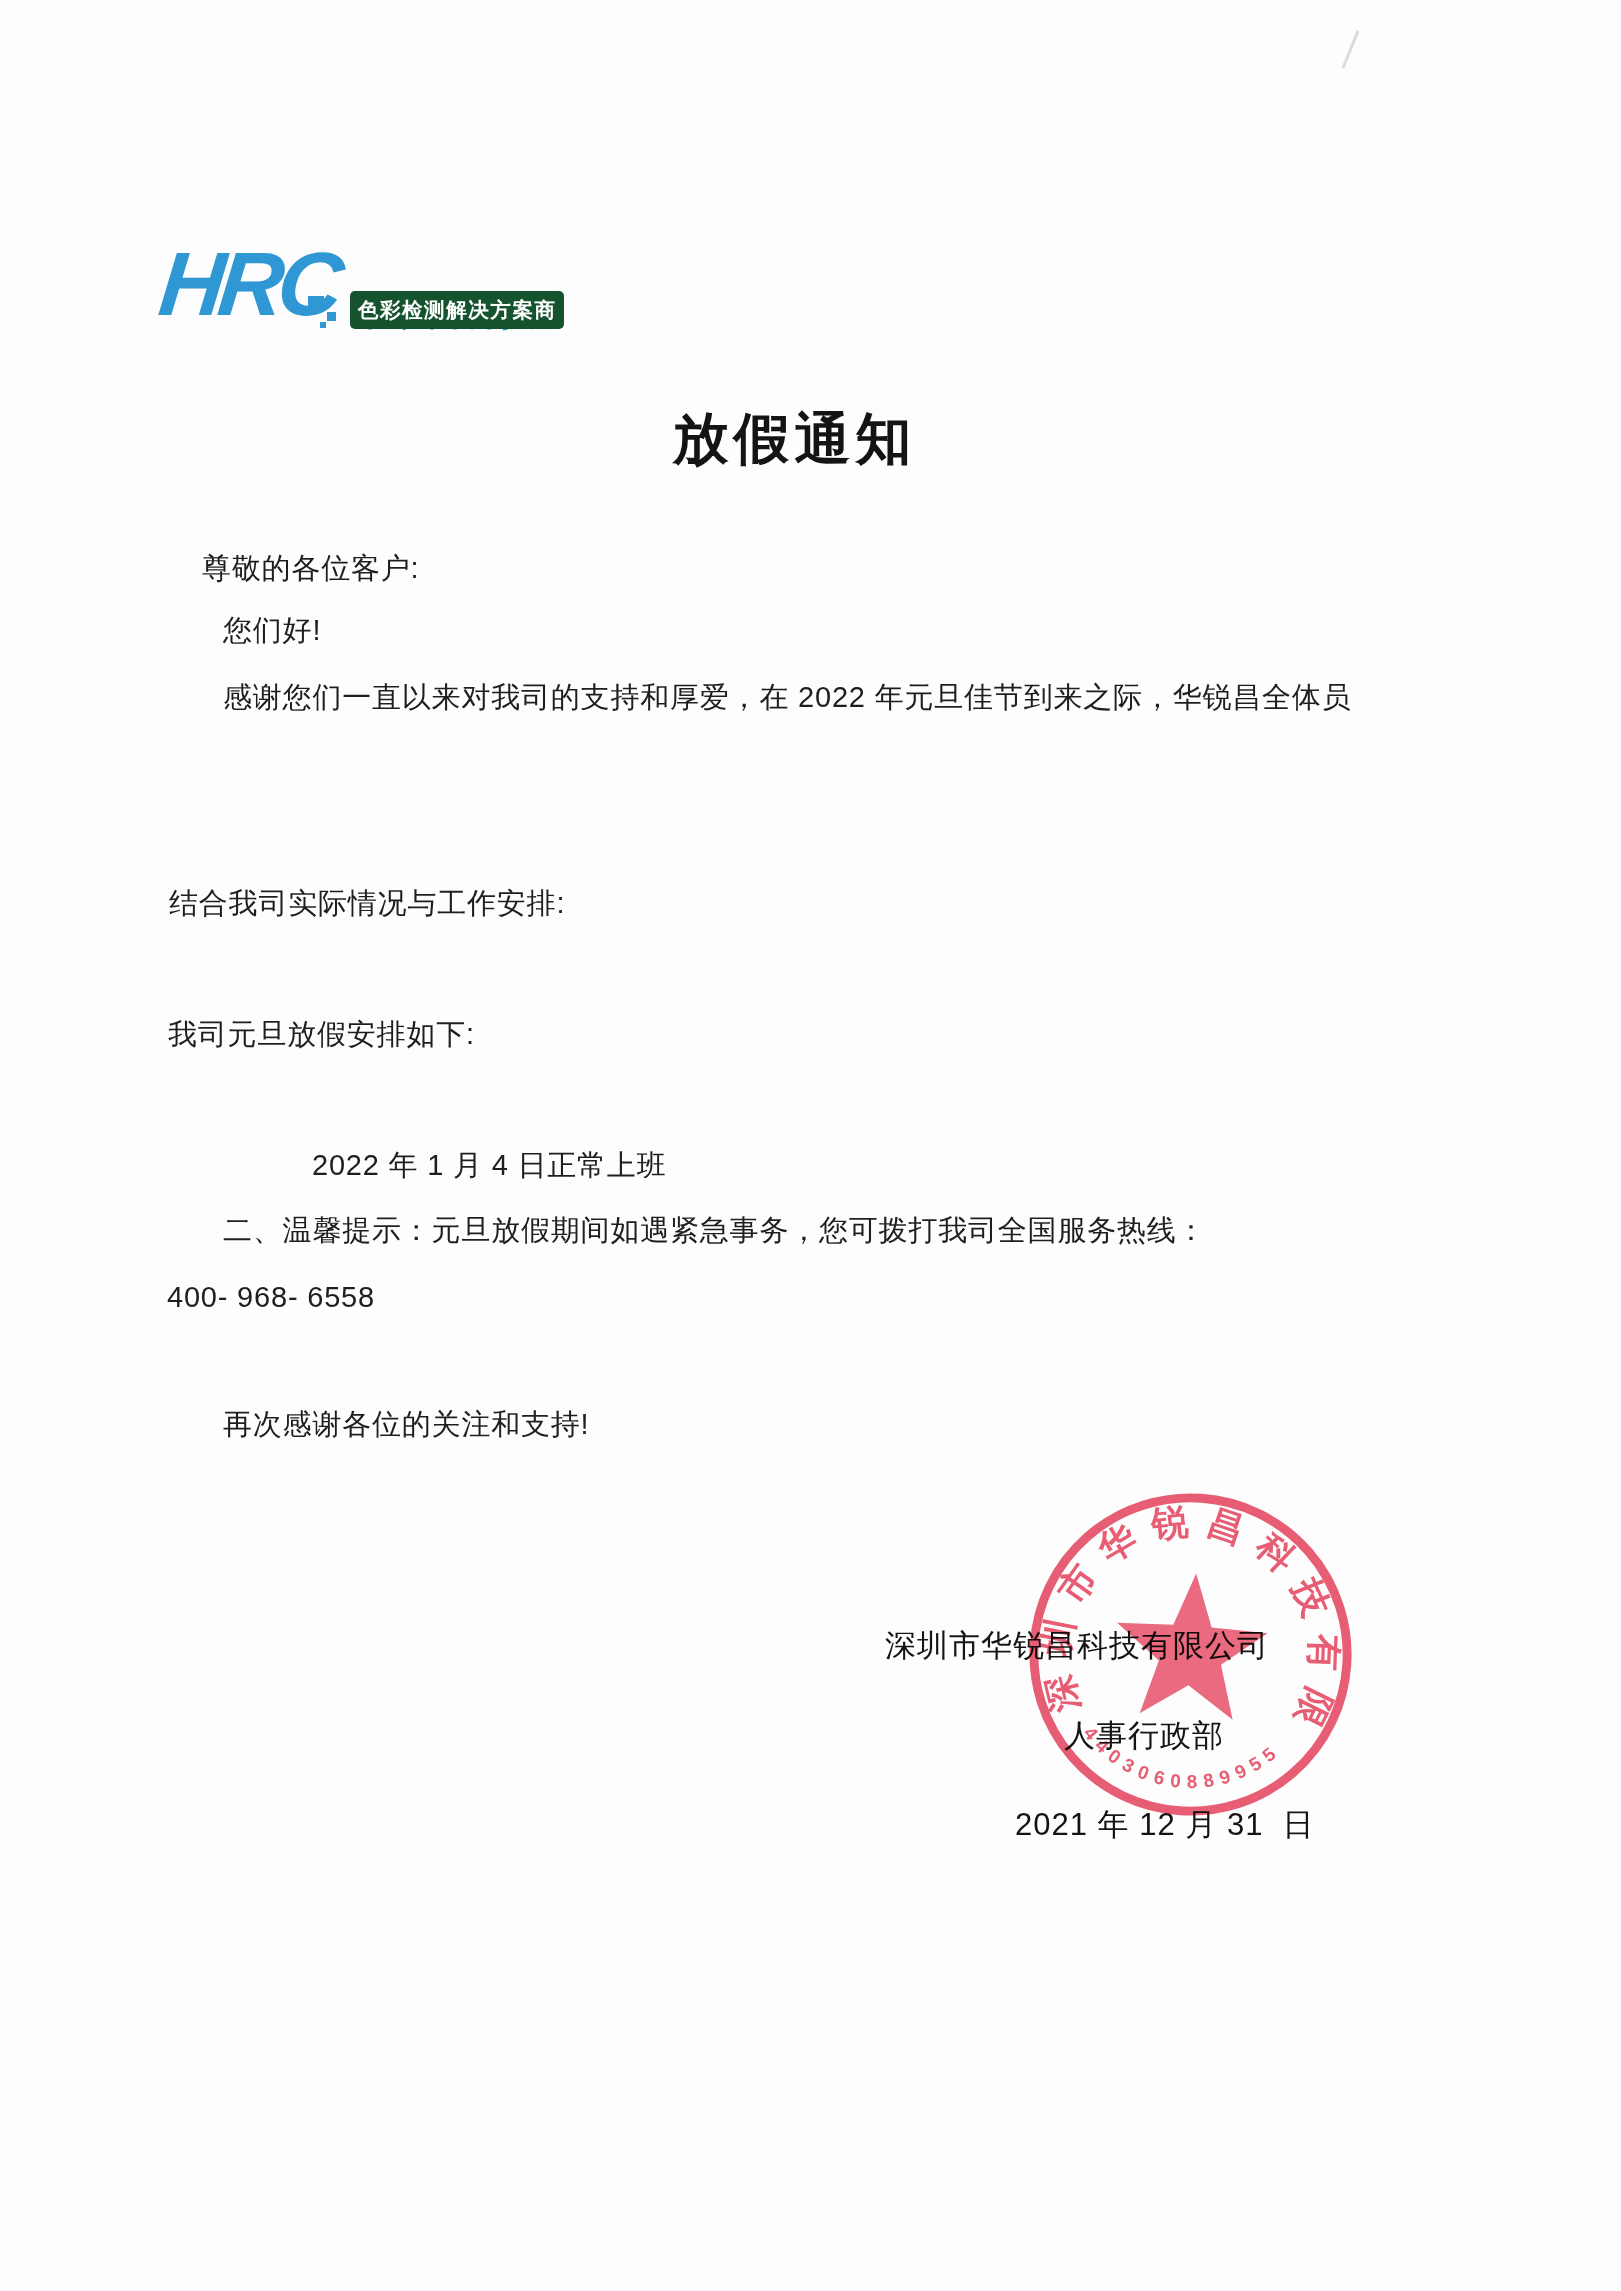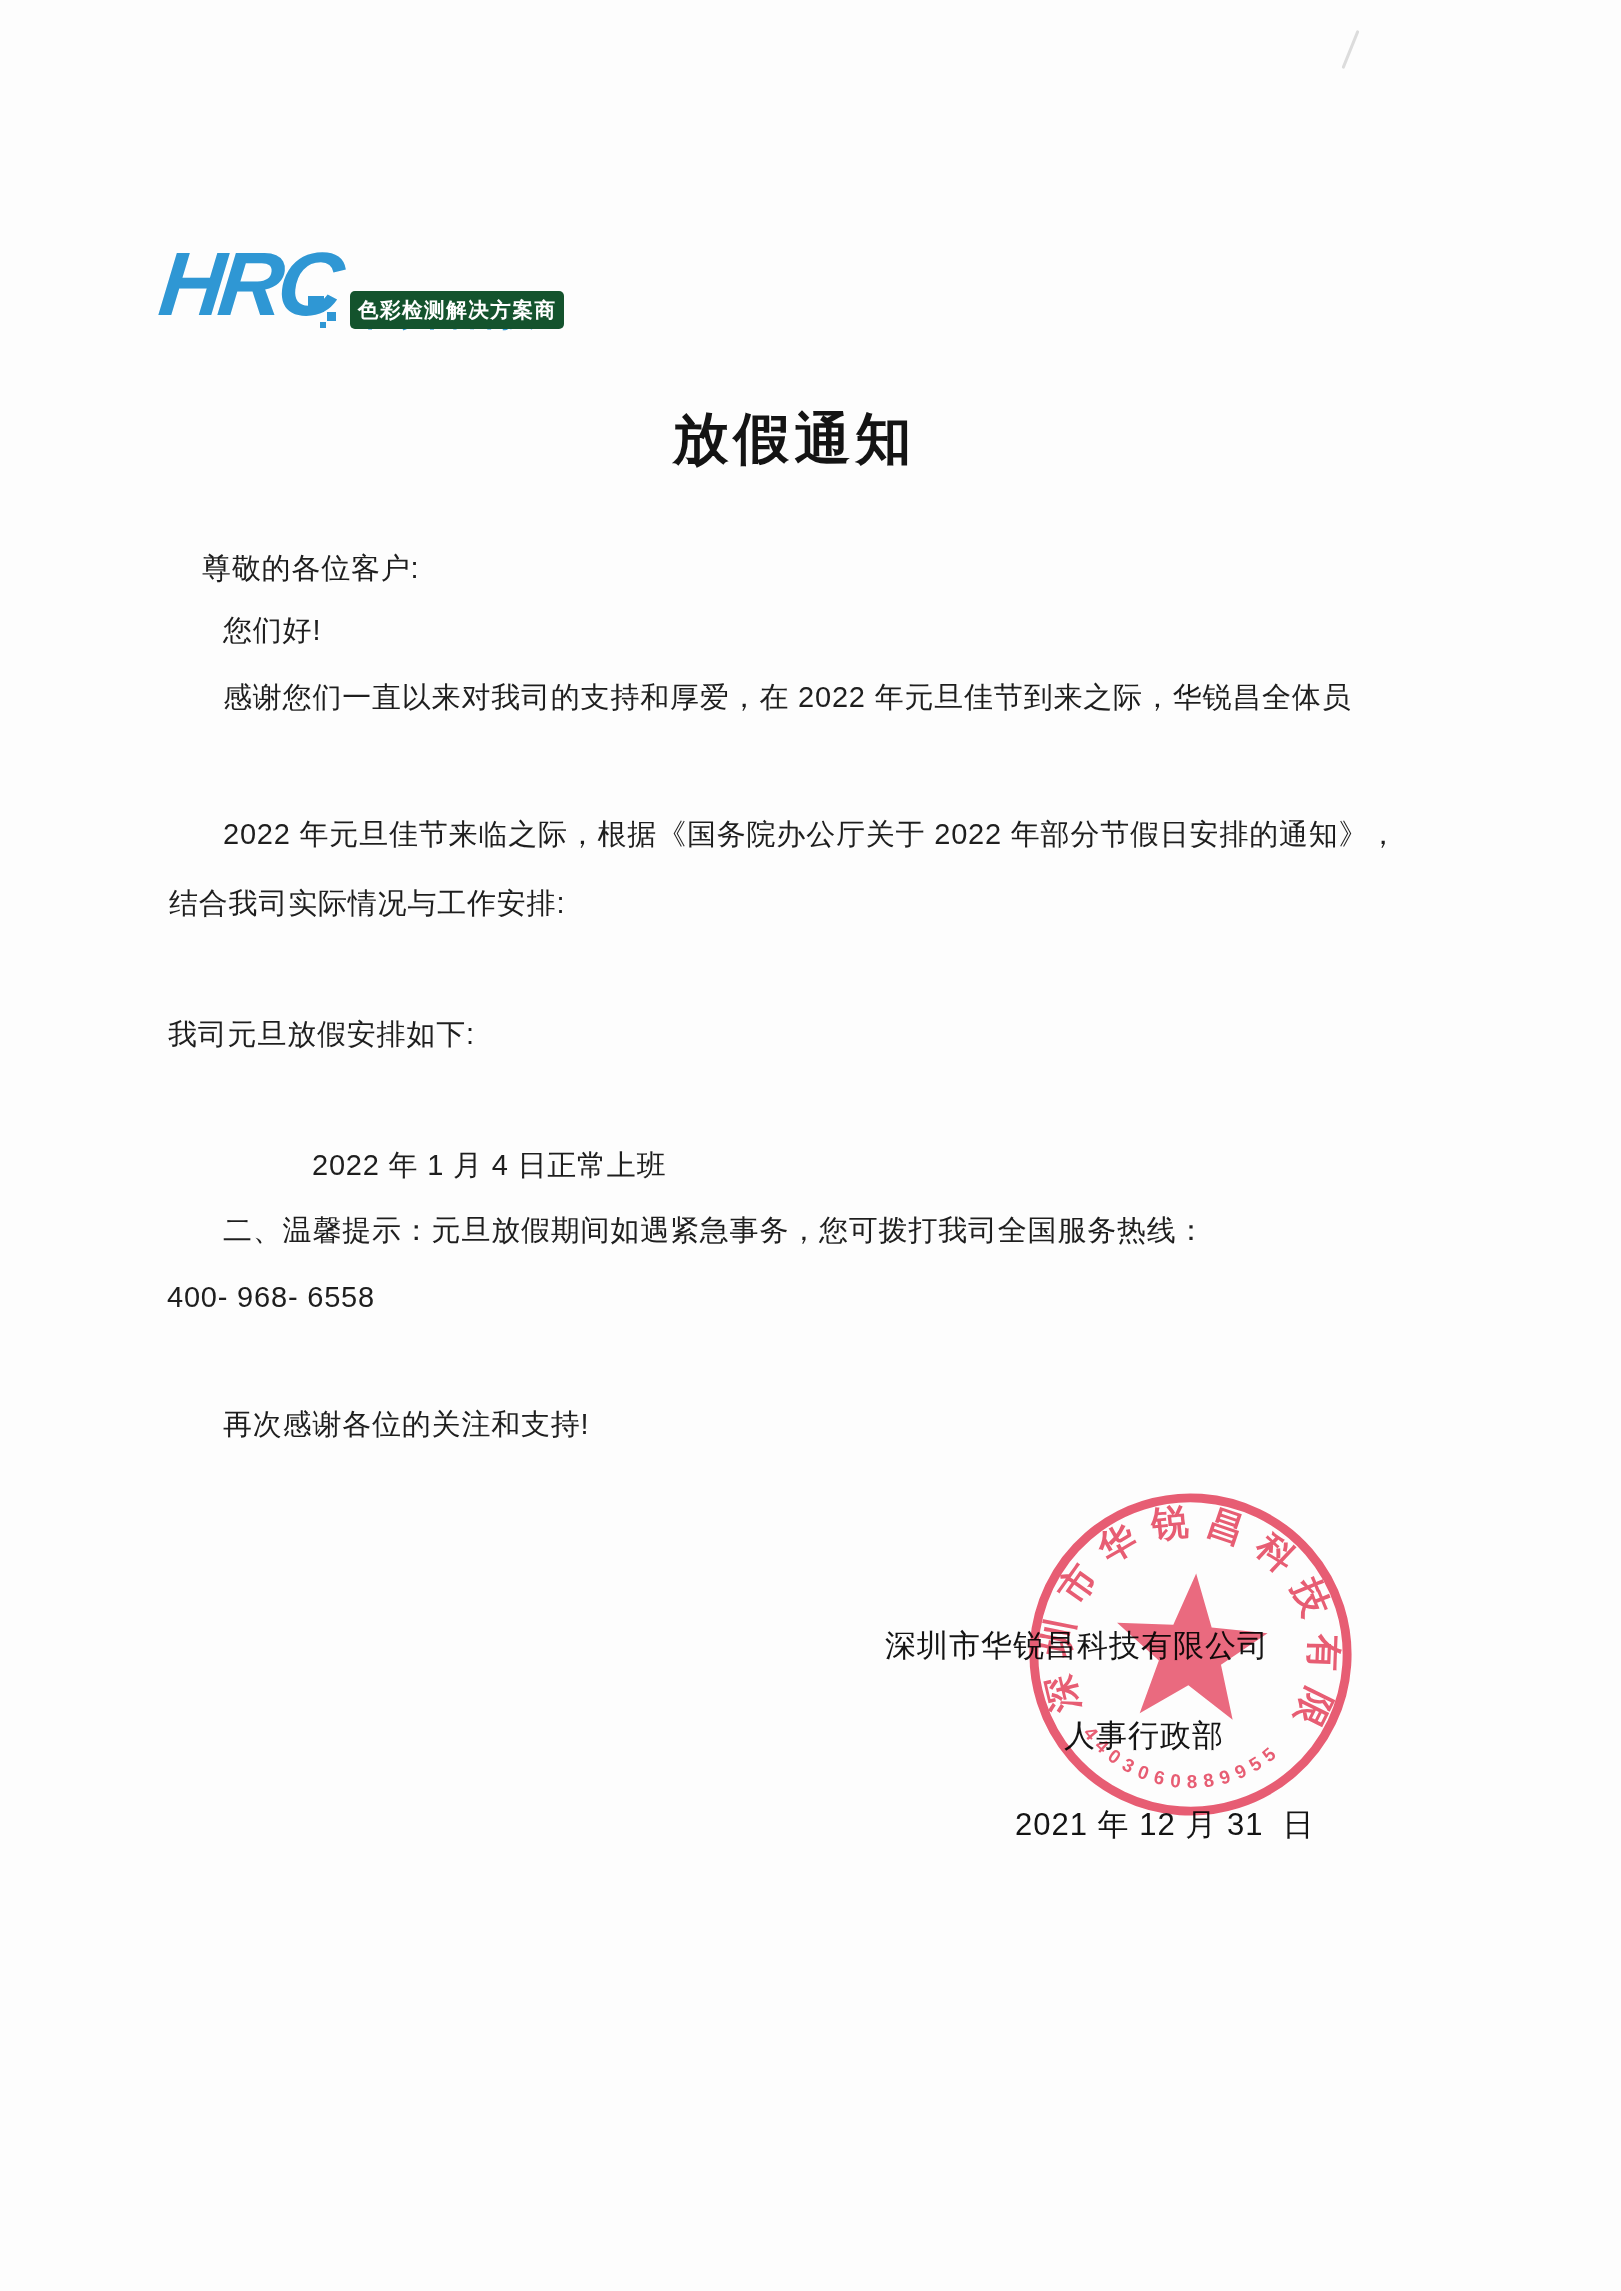--- a/index.html
+++ b/index.html
@@ -91,21 +91,20 @@
   <span class="pdot pd2"></span>
   <span class="pdot pd3"></span>
   <div class="logo-cn">华锐昌科技</div>
   <div class="logo-tagline">色彩检测解决方案商</div>
 
   <div class="doc-title">放假通知</div>
 
   <div class="bline ln1">尊敬的各位客户:</div>
   <div class="bline ln2">您们好!</div>
   <div class="bline ln3">感谢您们一直以来对我司的支持和厚爱，在 2022 年元旦佳节到来之际，华锐昌全体员</div>
-  <div class="bline ln5">2022 年元旦佳节来临之际，根据《国务院办公厅关于 2022 年部分节假日安排的通知》，</div>
   <div class="bline ln6">结合我司实际情况与工作安排:</div>
   <div class="bline ln7">我司元旦放假安排如下:</div>
   <div class="bline ln9">2022 年 1 月 4 日正常上班</div>
   <div class="bline ln10">二、温馨提示：元旦放假期间如遇紧急事务，您可拨打我司全国服务热线：</div>
   <div class="bline ln11">400- 968- 6558</div>
   <div class="bline ln12">再次感谢各位的关注和支持!</div>
 
   <div class="sig sig-company">深圳市华锐昌科技有限公司</div>
   <div class="sig sig-dept">人事行政部</div>
   <div class="sig sig-date">2021 年 12 月 31  日</div>

